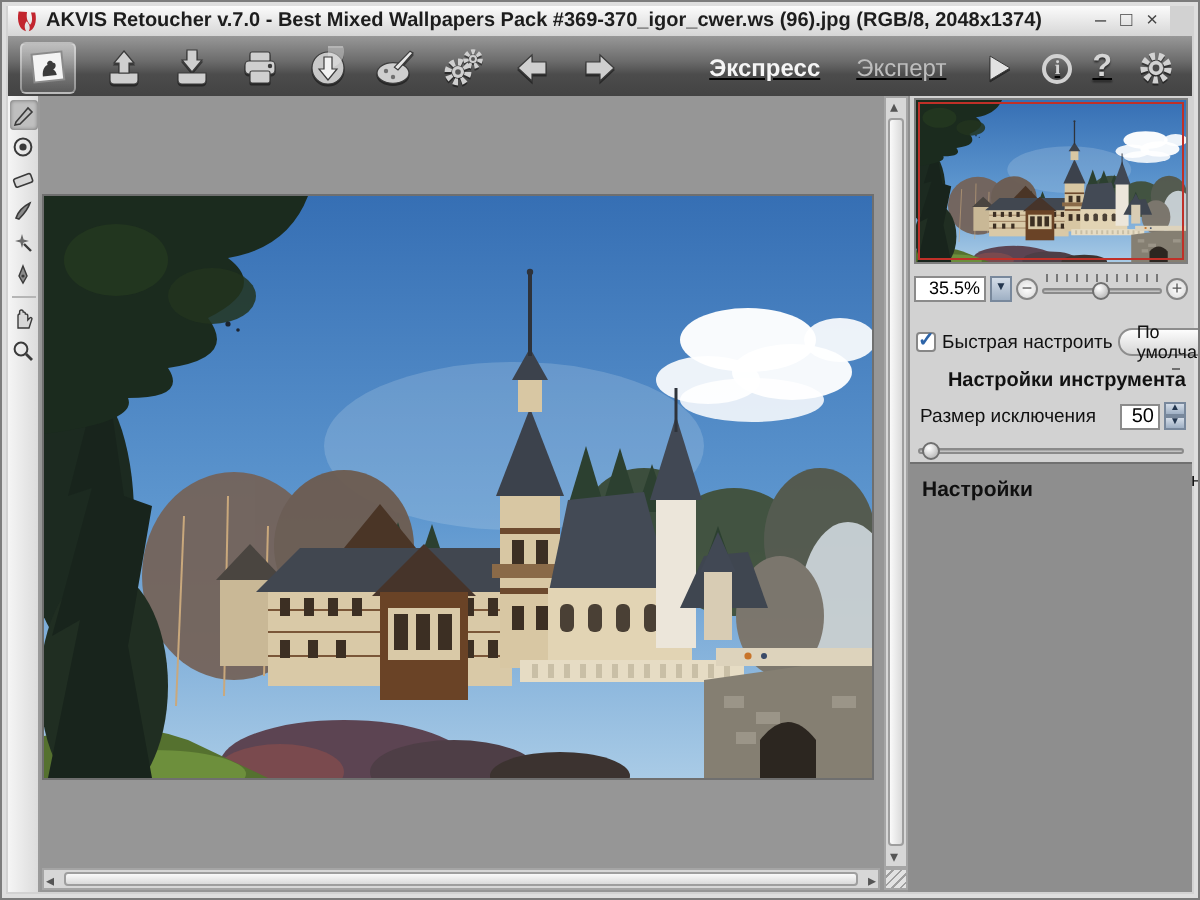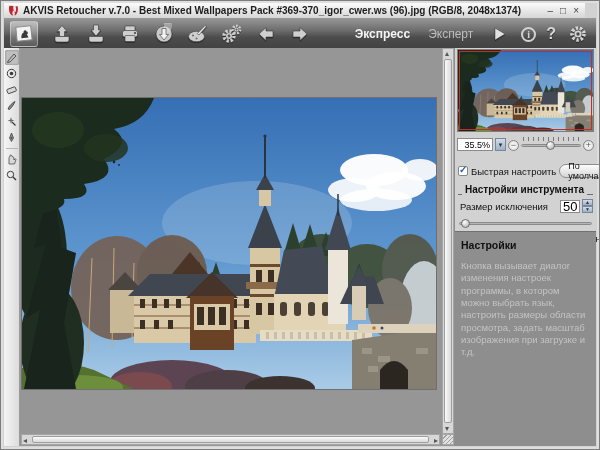--- a/index.html
+++ b/index.html
@@ -9,21 +9,21 @@
   
   .titlebar{position:absolute;left:3px;top:2px;right:14px;height:15px;
             background:linear-gradient(#fbfbfb,#d6d6d6);display:flex;align-items:center;padding:0 4px;gap:4px;}
   .title-logo{width:11px;height:12px;flex:0 0 auto;display:flex;align-items:center;}
   .title-text{font-size:10px;font-weight:bold;color:#1d1d1d;white-space:nowrap;overflow:hidden;flex:1;}
   .win-controls{display:flex;gap:7px;align-items:center;padding-right:2px;}
   .win-btn{font-size:10px;color:#444;line-height:10px;cursor:default;}
   
   .toolbar{position:absolute;left:3px;top:17px;right:3px;height:30px;
            background:linear-gradient(#989898,#6b6b6b 40%,#4c4c4c 60%,#414141);
-           display:flex;align-items:center;padding:16px 6px;gap:10px;}
+           display:flex;align-items:center;padding:16px 6px;gap:10px;text-decoration:underline;}
   .tb-icon{width:24px;height:24px;display:flex;align-items:center;justify-content:center;flex:0 0 auto;
            filter:drop-shadow(0 1px 0 rgba(0,0,0,.45));}
   .tb-logo-tile{width:28px;height:26px;border-radius:3px;background:linear-gradient(rgba(255,255,255,.45),rgba(255,255,255,.12));
                 border:1px solid rgba(255,255,255,.35);display:flex;align-items:center;justify-content:center;margin-right:2px;}
   .tb-spacer{flex:1;}
   .mode{font-size:12px;color:#bdbdbd;padding:0 4px;cursor:default;}
   .mode.active{color:#f5f5f5;font-weight:bold;}
   .tb-glyph{font-size:14px;font-weight:bold;color:#d6d6d6;text-shadow:0 1px 1px rgba(0,0,0,.6);}
   .info-circle{width:15px;height:15px;border:2px solid #d2d2d2;border-radius:50%;display:flex;align-items:center;justify-content:center;
                font-size:10px;font-weight:bold;color:#d2d2d2;font-family:"Liberation Serif",serif;}
@@ -42,45 +42,45 @@
   .hthumb{position:absolute;top:1px;bottom:1px;left:10px;right:10px;background:linear-gradient(#fafafa,#dadada);border:1px solid #9e9e9e;border-radius:2px;}
   .sb-arrow{position:absolute;font-size:8px;color:#555;line-height:9px;}
   .corner{position:absolute;right:2px;bottom:1px;width:12px;height:11px;background:#e2e2e2;border:1px solid #a5a5a5;
           background-image:repeating-linear-gradient(135deg,transparent 0 2px,#9f9f9f 2px 3px);}
   
   .panel{position:absolute;right:3px;top:47px;width:142px;bottom:3px;background:#d2d2d2;border-left:1px solid #8f8f8f;}
   .nav-title{height:14px;text-align:center;font-size:11px;font-weight:bold;color:#111;line-height:15px;}
   .thumb{position:relative;margin:1px 2px 0 2px;height:83px;border:1px solid #7e7e7e;overflow:hidden;}
   .thumb svg{position:absolute;left:0;top:0;width:100%;height:100%;}
   .view-frame{position:absolute;left:1px;top:1px;right:1px;bottom:1px;border:1px solid #c03028;}
-  .zoomrow{display:flex;align-items:flex-end;margin:5px 2px 13px 2px;gap:2px;}
+  .zoomrow{display:flex;align-items:center;margin:5px 2px 13px 2px;gap:2px;}
   .zoom-input{width:36px;height:13px;border:1px solid #8b8b8b;background:#fff;font-size:9px;text-align:right;padding:0 2px;font-family:"Liberation Sans",sans-serif;}
   .dd-btn{width:11px;height:13px;background:linear-gradient(#d4dde8,#9fb0c4);border:1px solid #78889c;font-size:6px;color:#23364e;
           display:flex;align-items:center;justify-content:center;}
   .round-btn{width:11px;height:11px;border-radius:50%;border:1px solid #858585;background:radial-gradient(#ffffff,#d6d6d6);
              font-size:9px;color:#555;display:flex;align-items:center;justify-content:center;line-height:9px;flex:0 0 auto;}
   .slider{position:relative;flex:1;height:14px;}
   .ticks{position:absolute;left:2px;right:2px;top:0;height:4px;
          background-image:repeating-linear-gradient(90deg,#787878 0 1px,transparent 1px 5px);}
   .track{position:absolute;left:0;right:0;top:7px;height:3px;background:linear-gradient(#9c9c9c,#cfcfcf);border:1px solid #8a8a8a;border-radius:2px;}
   .thumb-dot{position:absolute;top:4px;width:9px;height:9px;border-radius:50%;border:1px solid #6f6f6f;
              background:radial-gradient(circle at 35% 30%,#ffffff,#a9a9a9);}
   .fastrow{display:flex;align-items:center;margin:7px 3px 0 3px;gap:3px;}
   .checkbox{width:10px;height:10px;background:#fff;border:1px solid #878787;border-radius:2px;position:relative;flex:0 0 auto;}
   .checkbox .mark{position:absolute;left:0;top:-3px;font-size:10px;font-weight:bold;color:#2d64a8;}
   .cb-label{font-size:9.5px;color:#111;white-space:nowrap;}
   .pill-btn{margin-left:auto;height:14px;padding:0 8px;border-radius:7px;border:1px solid #8d8d8d;
             background:linear-gradient(#fdfdfd,#d6d6d6);font-size:9px;color:#111;display:flex;align-items:center;}
-  .group-hd{display:flex;align-items:flex-end;margin:6px 3px 0 3px;}
+  .group-hd{display:flex;align-items:flex-end;margin:6px 3px 0 3px;flex-direction:column;}
   .group-hd .pre{width:4px;border-top:1px solid #6e6e6e;margin-right:3px;}
   .group-hd .txt{font-size:10px;font-weight:bold;color:#111;white-space:nowrap;}
   .group-hd .post{flex:1;border-top:1px solid #6e6e6e;margin-left:3px;}
   .sizerow{display:flex;align-items:center;margin:4px 3px 0 5px;gap:2px;}
   .size-label{font-size:9.5px;color:#111;flex:1;}
-  .size-input{width:20px;height:13px;border:1px solid #8b8b8b;background:#fff;font-size:13px;text-align:right;padding:0 2px;font-family:"Liberation Sans",sans-serif;}
+  .size-input{width:20px;height:13px;border:1px solid #8b8b8b;background:#fff;font-size:10px;text-align:right;padding:0 2px;font-family:"Liberation Sans",sans-serif;}
   .spin{width:11px;height:14px;display:flex;flex-direction:column;}
   .spin div{flex:1;background:linear-gradient(#d4dde8,#9fb0c4);border:1px solid #78889c;font-size:5px;color:#23364e;
             display:flex;align-items:center;justify-content:center;line-height:5px;}
   .toolslider{position:relative;height:14px;margin:2px 4px 0 4px;}
   .exclrow{display:flex;align-items:center;margin:4px 3px 0 3px;gap:3px;}
   .hint{position:absolute;left:0;right:0;top:183px;bottom:0;background:#8e8e8e;border-top:1px solid #707070;padding:7px 6px;}
   .hint-title{font-size:10.5px;font-weight:bold;color:#101010;margin-bottom:9px;}
   .hint-body{font-size:9.5px;color:#c3c3c3;line-height:1.3;}
 </style>
 </head>
@@ -437,17 +437,16 @@
     <div class="toolslider">
       <span class="track"></span>
       <span class="thumb-dot" style="left:2px;"></span>
     </div>
     <div class="exclrow">
       <span class="checkbox"></span>
       <span class="cb-label">Сохранять область исключения</span>
     </div>
     <div class="hint">
       <div class="hint-title">Настройки</div>
-      <div class="hint-body">Кнопка вызывает диалог изменения настроек программы, в котором можно выбрать язык, настроить размеры области просмотра, задать масштаб изображения при загрузке и т.д.</div>
     </div>
   </div>
 
 </div>
 
 </body></html>

